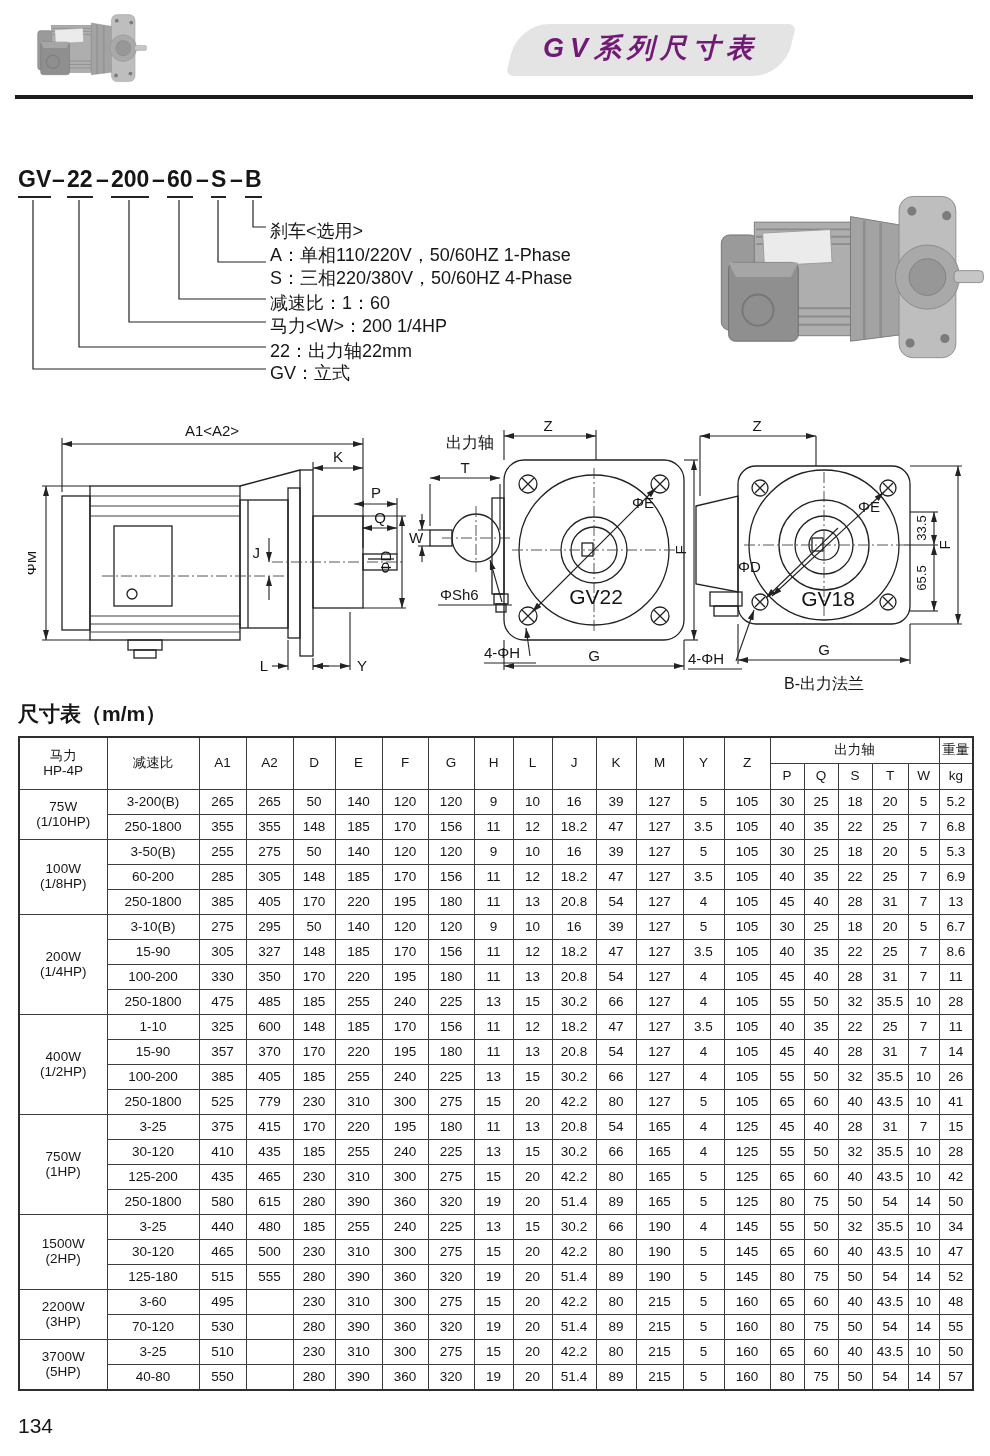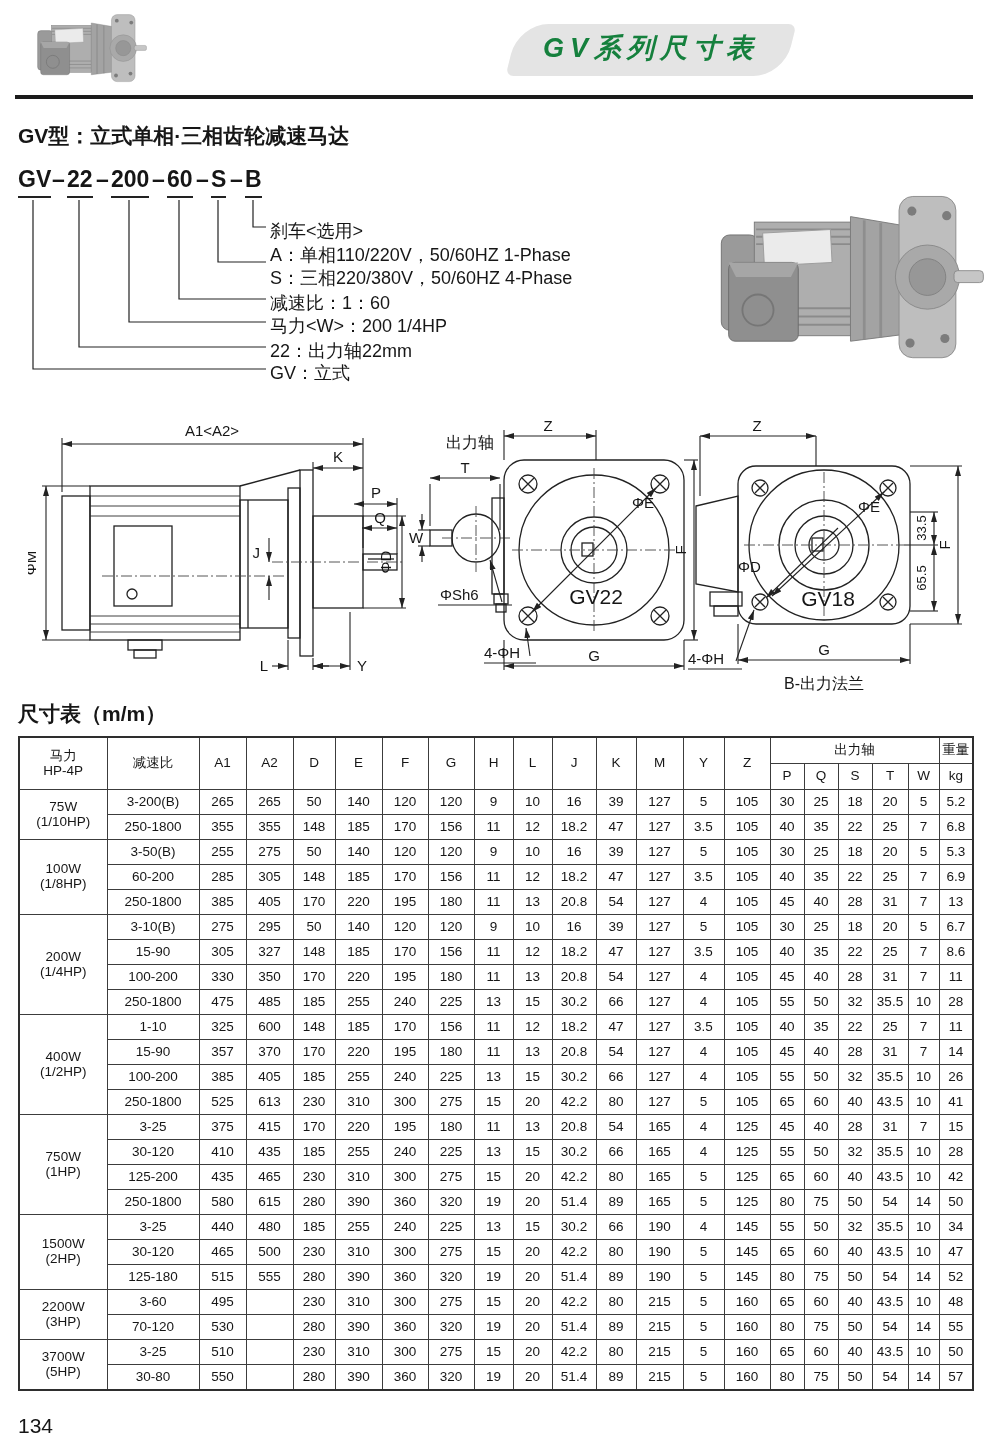--- a/index.html
+++ b/index.html
@@ -3,21 +3,21 @@
 <meta charset="utf-8">
 <style>
   html,body{margin:0;padding:0;background:#ffffff;}
   .page{position:relative;width:990px;height:1456px;background:#fff;overflow:hidden;
         font-family:"Liberation Sans","DejaVu Sans",sans-serif;color:#161616;}
   
   .small-photo{position:absolute;left:30px;top:12px;}
   .badge-bg{position:absolute;left:512px;top:24px;width:278px;height:52px;background:#e4e4e4;
             border-radius:30px 8px 30px 8px;transform:skewX(-14deg);}
   .badge-text{position:absolute;left:512px;top:30px;width:278px;text-align:center;
-              font-size:27px;font-weight:bold;font-style:italic;letter-spacing:6px;color:#15803d;white-space:nowrap;}
+              font-size:27px;font-weight:bold;font-style:italic;letter-spacing:6px;color:#701a75;white-space:nowrap;}
   .top-rule{position:absolute;left:15px;top:95px;width:958px;height:4px;background:#1b1b1b;}
   .heading{position:absolute;left:18px;top:122px;font-size:21px;font-weight:bold;white-space:nowrap;}
   
   .model-area{position:absolute;left:18px;top:166px;width:620px;height:222px;}
   .model-code{position:absolute;left:0;top:0;height:32px;font-size:23px;font-weight:600;}
   .seg{position:absolute;top:0;border-bottom:2px solid #222;padding-bottom:3px;white-space:nowrap;}
   .sep{position:absolute;top:0;white-space:nowrap;}
   .s0{left:0;} .p1{left:34px;} .s1{left:49px;} .p2{left:78px;} .s2{left:93px;}
   .p3{left:134px;} .s3{left:149px;} .p4{left:178px;} .s4{left:193px;} .p5{left:212px;} .s5{left:227px;}
   .conn{position:absolute;left:0;top:34px;}
@@ -91,21 +91,20 @@
   </svg>
 
   <svg class="small-photo" width="118" height="73" viewBox="0 0 310 190">
     <use href="#motor-art"></use>
   </svg>
 
   <div class="badge-bg"></div>
   <div class="badge-text">GV系列尺寸表</div>
   <div class="top-rule"></div>
 
-  <div class="heading">GV型：立式单相·三相齿轮减速马达</div>
 
   <div class="model-area">
     <div class="model-code">
       <span class="seg s0">GV</span>
       <span class="sep p1">–</span>
       <span class="seg s1">22</span>
       <span class="sep p2">–</span>
       <span class="seg s2">200</span>
       <span class="sep p3">–</span>
       <span class="seg s3">60</span>
@@ -674,21 +673,21 @@
           <td>55</td>
           <td>50</td>
           <td>32</td>
           <td>35.5</td>
           <td>10</td>
           <td>26</td>
         </tr>
         <tr>
           <td>250-1800</td>
           <td>525</td>
-          <td>613</td>
+          <td>779</td>
           <td>230</td>
           <td>310</td>
           <td>300</td>
           <td>275</td>
           <td>15</td>
           <td>20</td>
           <td>42.2</td>
           <td>80</td>
           <td>127</td>
           <td>5</td>
@@ -930,21 +929,21 @@
           <td>5</td>
           <td>160</td>
           <td>65</td>
           <td>60</td>
           <td>40</td>
           <td>43.5</td>
           <td>10</td>
           <td>50</td>
         </tr>
         <tr>
-          <td>30-80</td>
+          <td>40-80</td>
           <td>550</td>
           <td></td>
           <td>280</td>
           <td>390</td>
           <td>360</td>
           <td>320</td>
           <td>19</td>
           <td>20</td>
           <td>51.4</td>
           <td>89</td>

